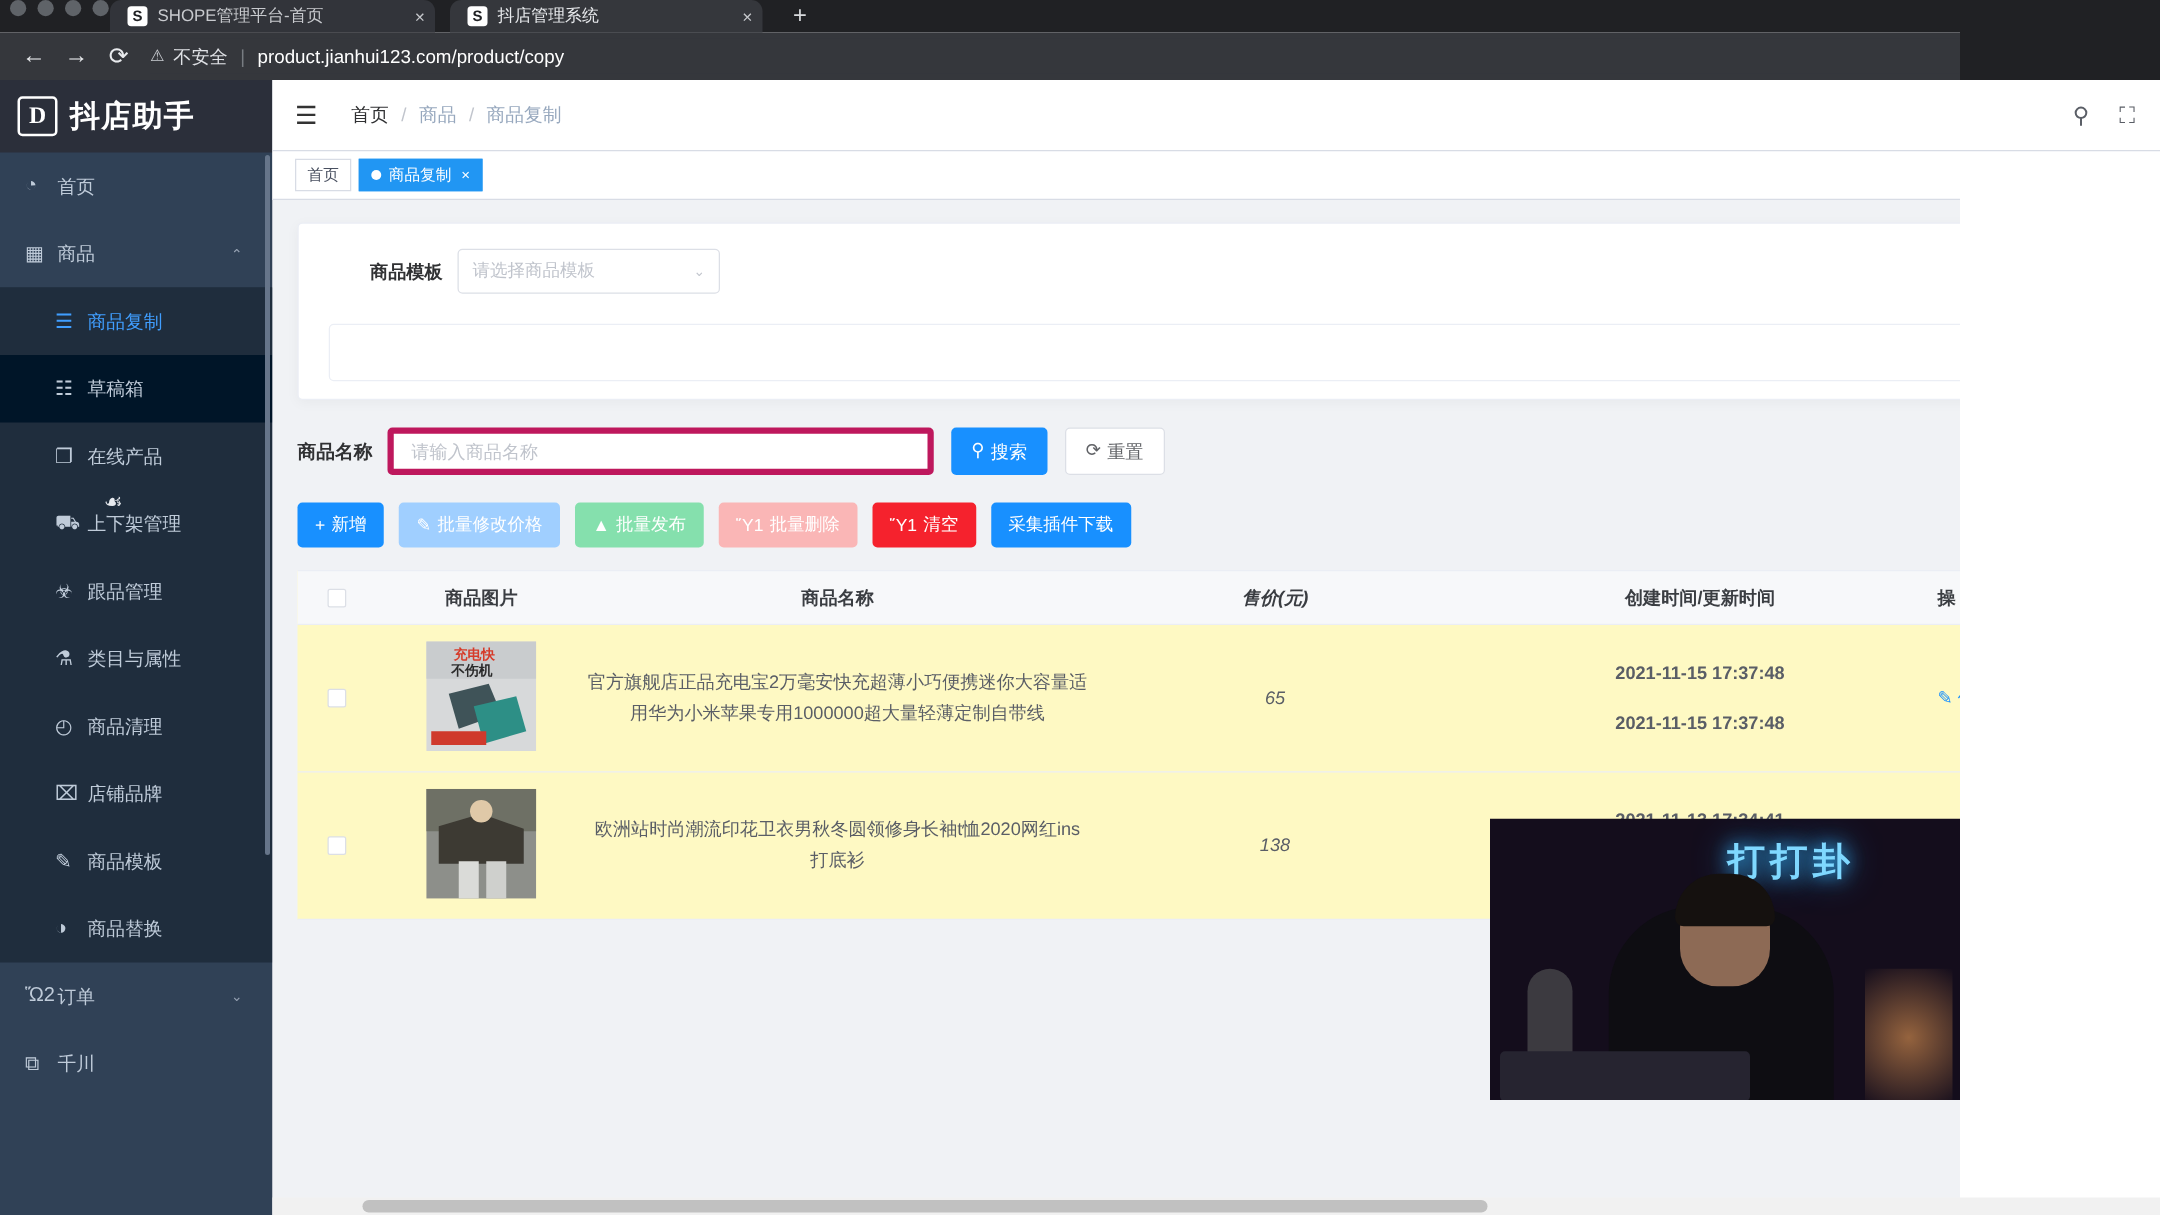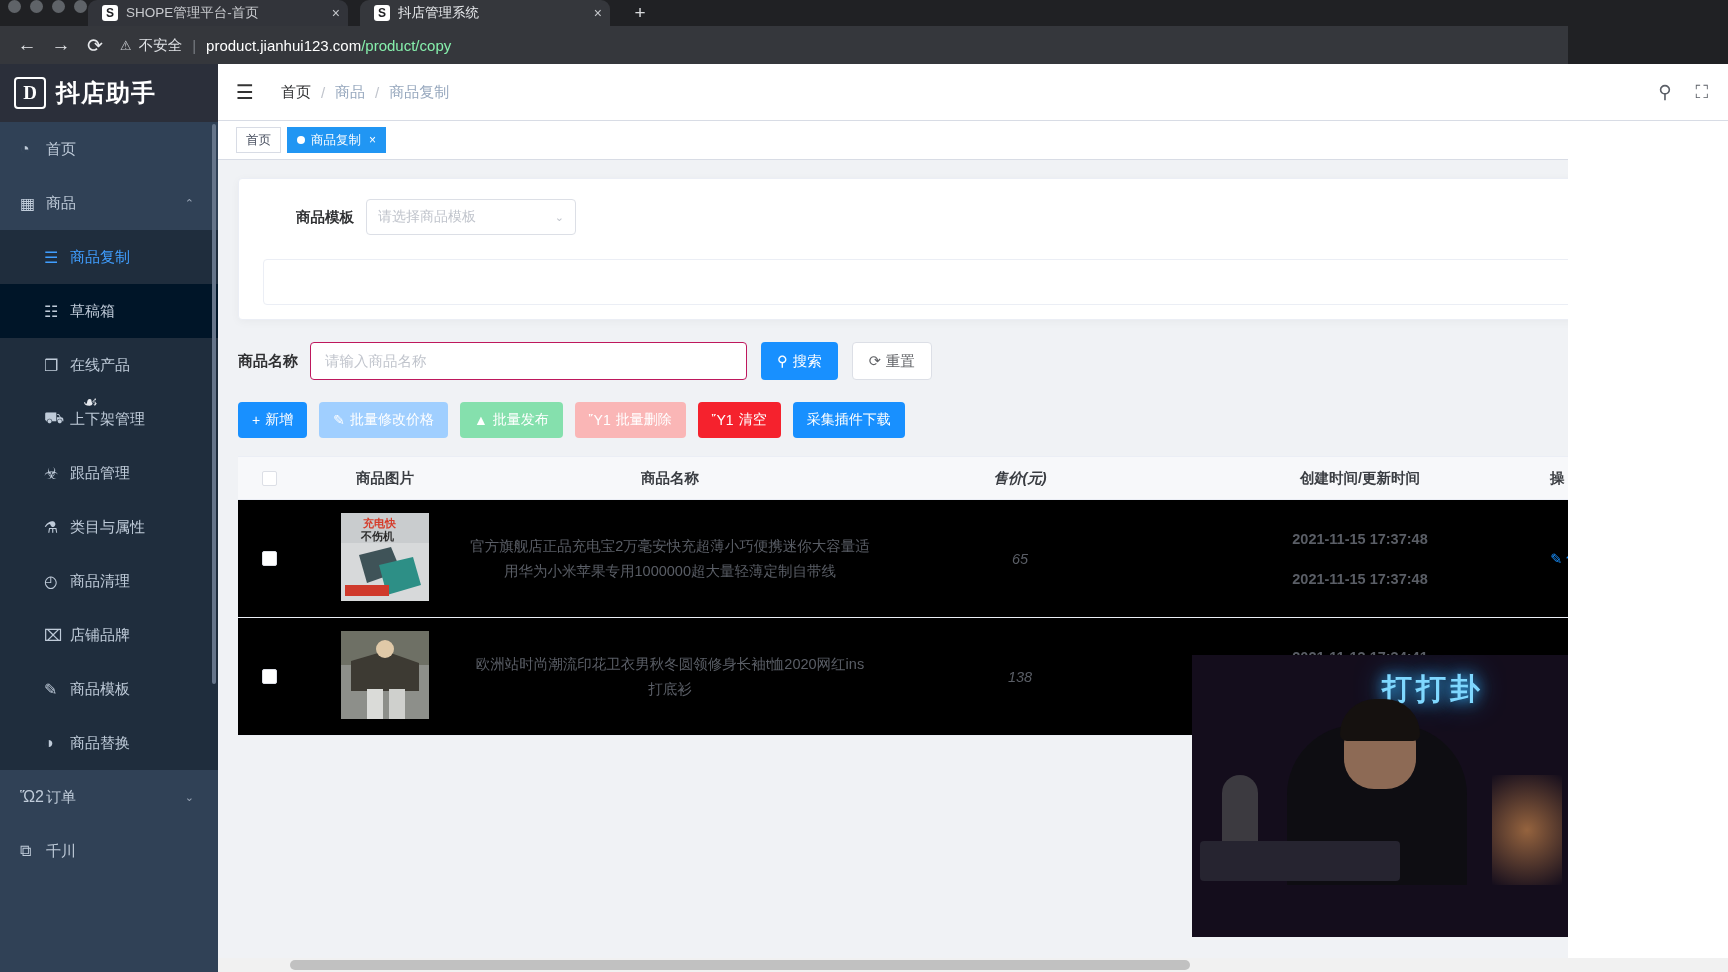--- a/index.html
+++ b/index.html
@@ -68,21 +68,21 @@
   #nav-back { margin-left: 10px; }
   .omnibox {
     flex: 1; height: 28px; margin: 0 14px 0 8px;
     background: #35373c; display: flex; align-items: center;
     color: #e8eaed; font-size: 15px;
   }
   .warn-icon { font-size: 13px; color: #c9ccd1; margin-right: 7px; }
   .omni-warn { color: #dfe1e5; font-size: 14.5px; }
   .omni-sep { color: #787c82; margin: 0 10px; }
   .omni-url-strong { color: #ffffff; }
-  .omni-url-dim { color: #86efac; }
+  .omni-url-dim { color: #ffffff; }
   .tool-icons { display: flex; align-items: center; gap: 16px; margin-right: 14px; color: #d4d6da; font-size: 15px; }
   .tool-icons > span { cursor: pointer; display:flex; align-items:center; }
 
   
   .app { position: absolute; top: 64px; left: 0; width: 1728px; height: 908px; background: #f0f2f5; }
 
   .sidebar {
     position: absolute; left: 0; top: 0; width: 218px; height: 908px;
     background: #304156; overflow: hidden;
   }
@@ -162,21 +162,21 @@
   .select-ph { flex: 1; color: #c0c4cc; font-size: 14px; }
   .select-caret { color: #c0c4cc; font-size: 11px; }
   .inner-box {
     margin: 24px 22px 0 24px; height: 46px;
     border: 1px solid #ebeef5; border-radius: 4px; background: #fff;
   }
 
   .searchrow { display: flex; align-items: center; margin-top: 22px; }
   .search-label { font-size: 15px; color: #303133; font-weight: bold; margin-right: 12px; }
   .search-input {
-    width: 437px; height: 38px; border: 1px solid #be185d; border-radius: 4px;
+    width: 437px; height: 38px; border: 5px solid #be185d; border-radius: 4px;
     display: flex; align-items: center; padding: 0 14px; background:#fff;
   }
   .search-input .ph { color: #c0c4cc; font-size: 14.5px; }
   .btn {
     height: 38px; border: none; border-radius: 4px; font-size: 14.5px; color: #fff;
     display: inline-flex; align-items: center; justify-content: center; gap: 5px;
     padding: 0 16px; cursor: pointer; font-family: inherit;
   }
   .btn-primary { background: #1890ff; margin-left: 14px; }
   .btn-default {
@@ -184,21 +184,21 @@
   }
 
   .actionrow { display: flex; gap: 12px; margin-top: 22px; }
   .btn-sm { height: 36px; font-size: 14px; padding: 0 14px; border-radius: 4px; }
   .bg-blue { background: #1890ff; }
   .bg-lightblue { background: #a0cfff; }
   .bg-green { background: #85e0ad; }
   .bg-pink { background: #fab6b6; }
   .bg-red { background: #f5222d; }
 
-  .table { width: 1490px; margin-top: 18px; background: #000000; }
+  .table { width: 1490px; margin-top: 18px; background: #fef9c3; }
   .thead {
     display: flex; align-items: center; height: 44px;
     background: #f7f8fa; border-top: 1px solid #ebeef5; border-bottom: 1px solid #ebeef5;
     font-size: 14.5px; color: #3a3d42; font-weight: bold;
   }
   .cell-check { width: 62px; display: flex; justify-content: center; align-items: center; }
   .cbx { width: 15px; height: 15px; border: 1px solid #dcdfe6; border-radius: 2px; background: #fff; cursor: pointer; }
   .c-img { width: 170px; text-align: center; }
   .c-name { width: 400px; text-align: center; }
   .c-price { width: 300px; text-align: center; font-style: italic; }
@@ -215,21 +215,21 @@
   .op-link { color: #1890ff; cursor: pointer; display: inline-flex; align-items: center; gap: 4px; }
 
   .caption {
     position: absolute; left: 0; top: 840px; width: 1568px; text-align: center;
     font-size: 40px; font-weight: bold; color: #ffffff;
     -webkit-text-stroke: 4px #000; paint-order: stroke fill;
     letter-spacing: 2px;
   }
 
   .pip {
-    position: absolute; left: 1192px; top: 655px; width: 376px; height: 282px;
+    position: absolute; left: 1192px; top: 655px; width: 376px; height: 225px;
     overflow: hidden; background: #140d1c;
   }
   .pip-sign {
     position: absolute; left: 190px; top: 14px; color: #7fd8ff; font-size: 30px;
     font-weight: bold; text-shadow: 0 0 14px #39b6ff, 0 0 28px #1f8ad0;
     letter-spacing: 4px;
   }
   .pip-person { position: absolute; left: 95px; top: 70px; width: 180px; height: 160px;
     background: #0e0d12; border-radius: 70px 70px 0 0; }
   .pip-head { position: absolute; left: 152px; top: 52px; width: 72px; height: 82px;

